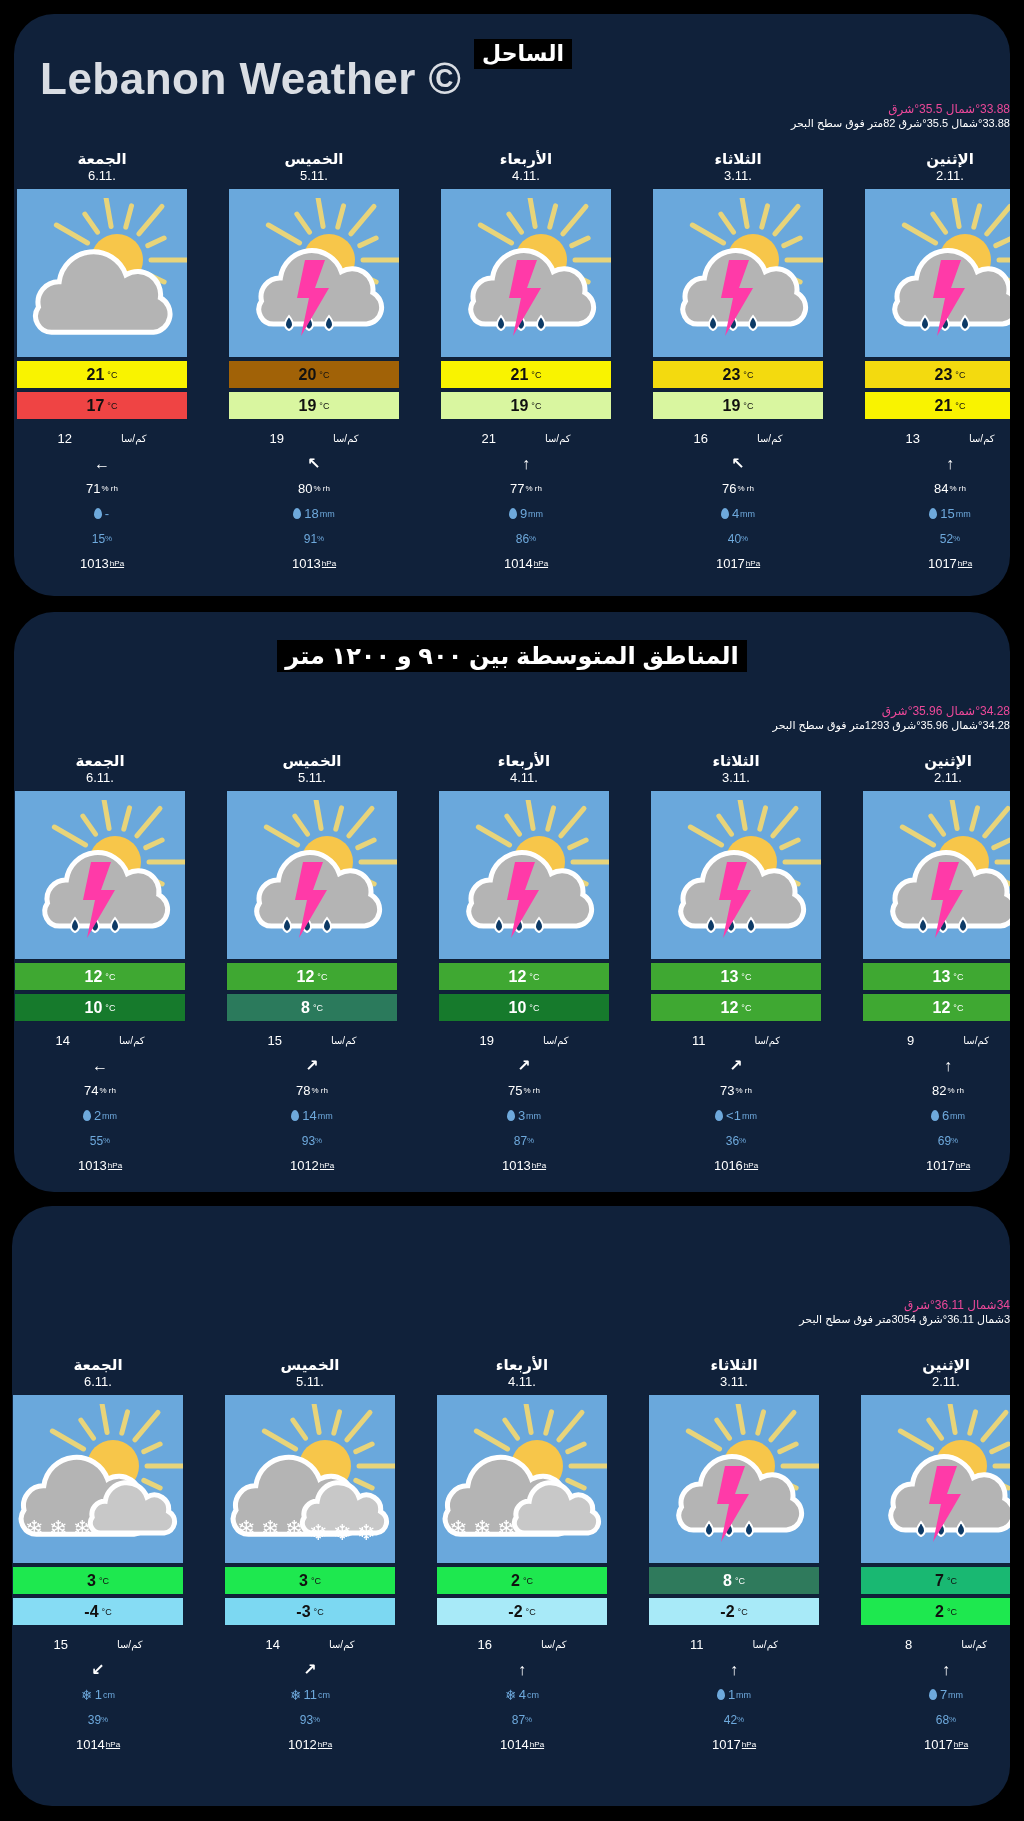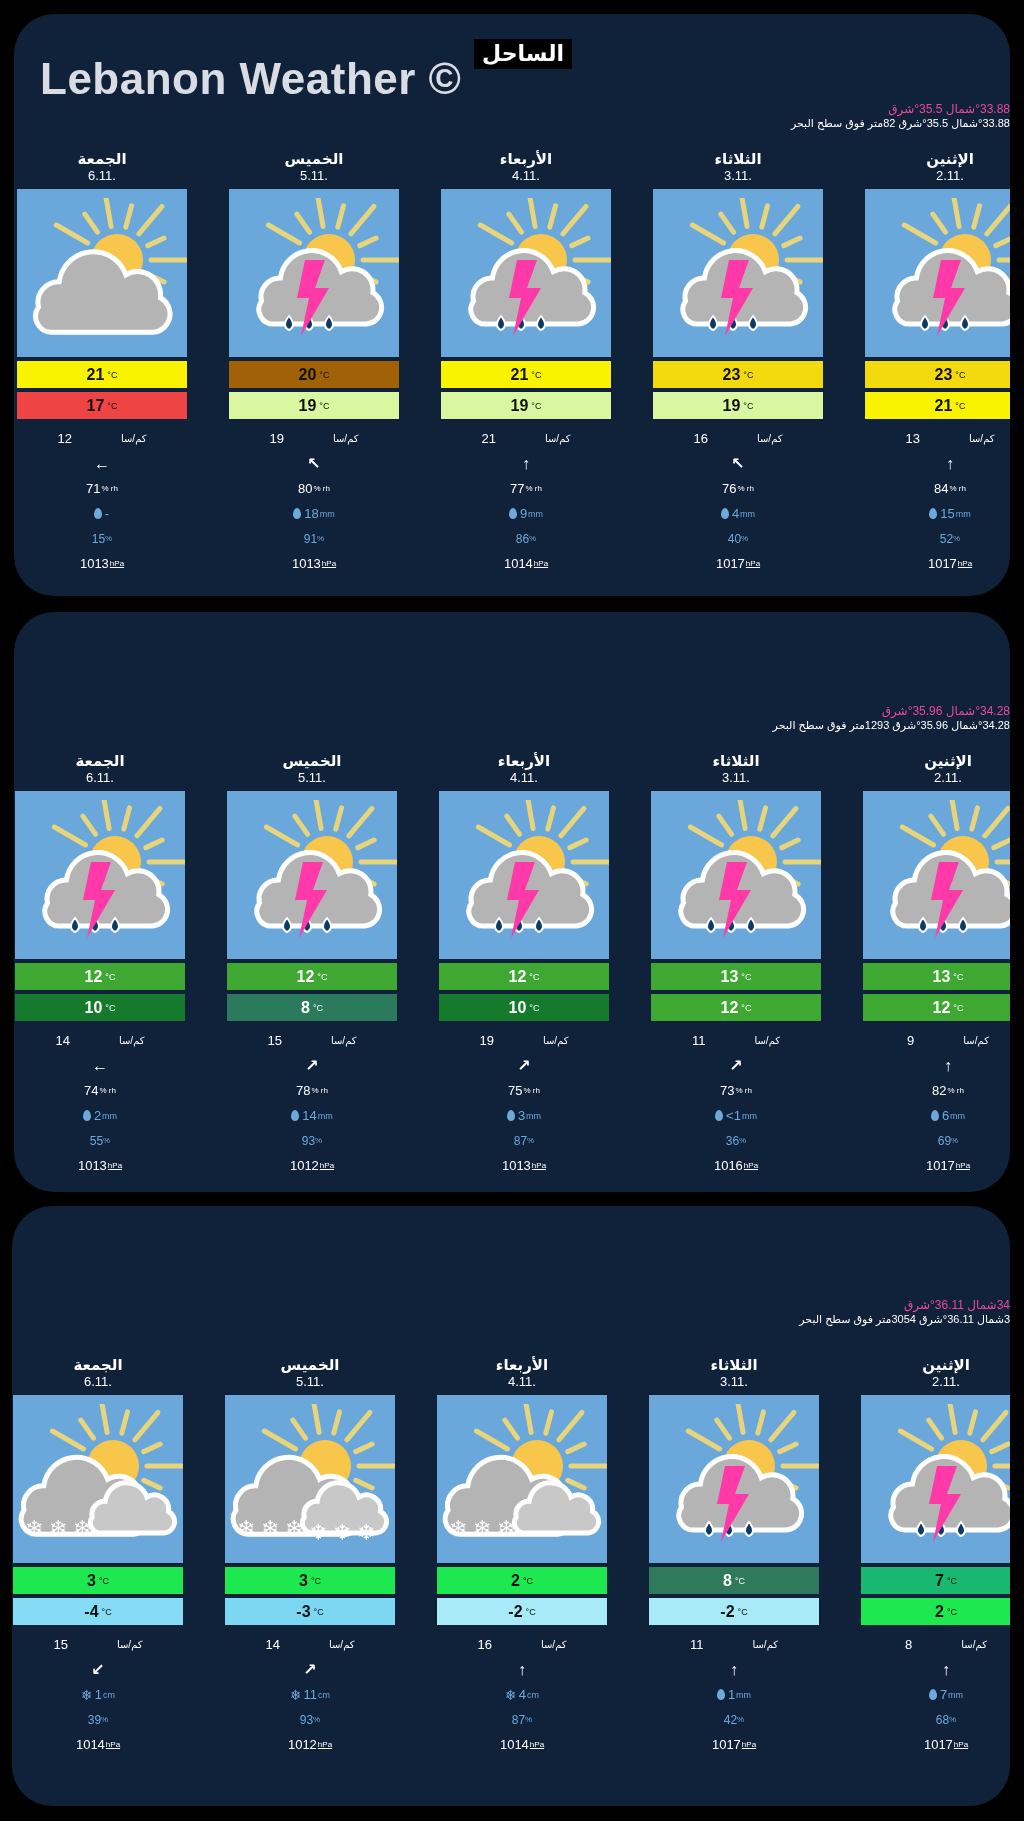--- a/index.html
+++ b/index.html
@@ -337,20 +337,21 @@
         <div class="press">
             <span>1017</span>
             <span class="u">hPa</span>
           </div>
       </div>
       </div>
     </div>
 </div>
 
 <div class="card card2">
+  <div class="region-label">المناطق المتوسطة بين ٩٠٠ و ١٢٠٠ متر</div>
   <div class="coords">
     <div class="c1">°34.28شمال 35.96°شرق</div>
     <div class="c2">°34.28شمال 35.96°شرق 1293متر فوق سطح البحر</div>
   </div>
   <div class="grid">
       <div class="col">
       <div class="day-head">
         <div class="day-name">الجمعة</div>
         <div class="day-date">6.11.</div>
       </div>

